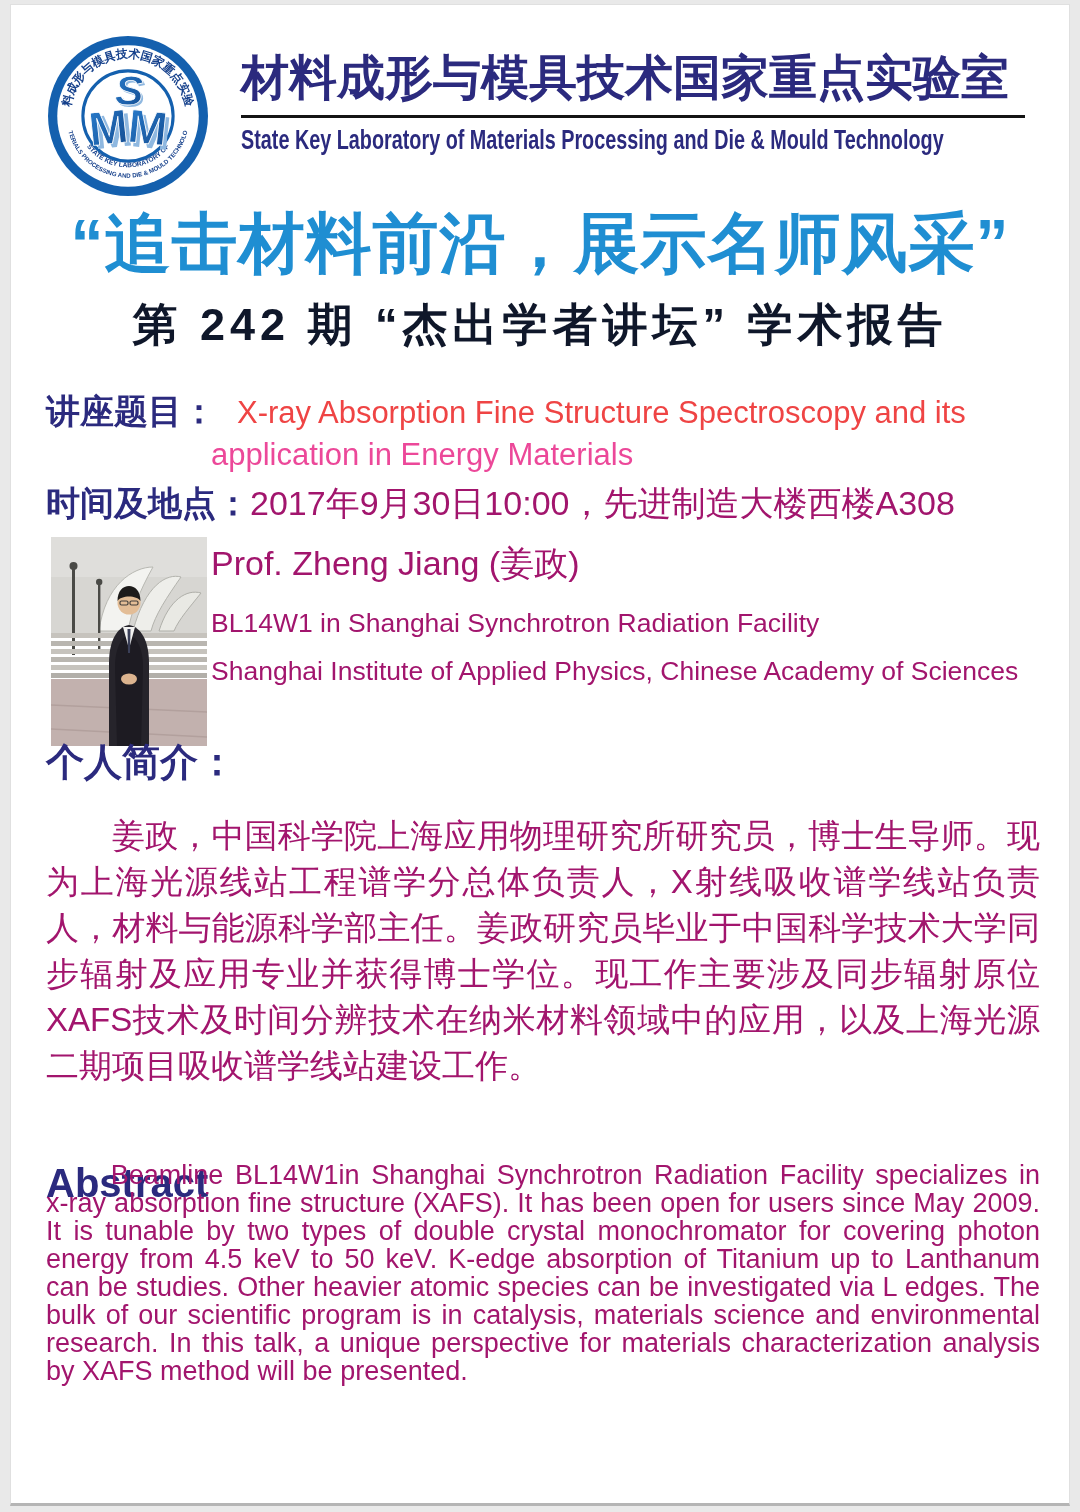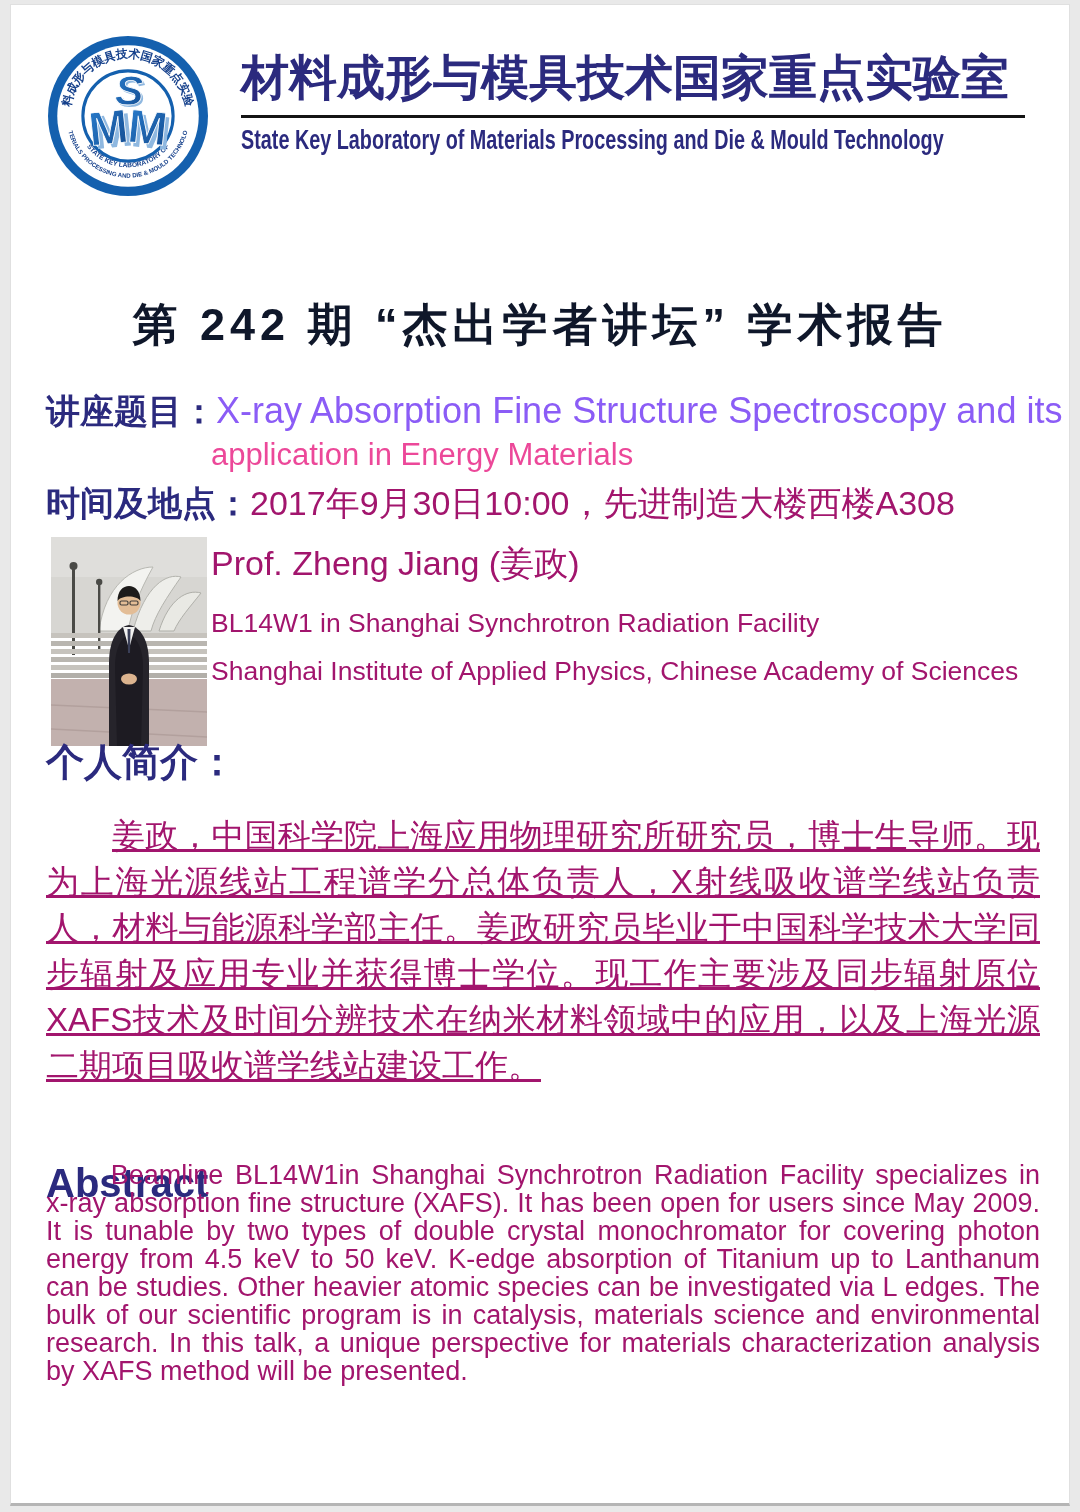--- a/index.html
+++ b/index.html
@@ -18,35 +18,35 @@
 
   
   .main-title{left:0;top:194px;width:100%;text-align:center;font-size:66px;font-weight:bold;
               color:#1f8ed2;letter-spacing:1px;white-space:nowrap;}
   .subtitle{left:0;top:290px;width:100%;text-align:center;font-size:45px;font-weight:bold;
             color:#0f172a;letter-spacing:5px;white-space:nowrap;}
 
   
   .row-topic{left:35px;top:384px;width:1000px;white-space:nowrap;}
   .lbl{font-size:34px;font-weight:bold;color:#2b2a7e;}
-  .topic-val{font-size:36px;color:#8b5cf6;}
+  .topic-val{font-size:31px;color:#ef4444;margin-left:21px;}
   .topic-line2{left:200px;top:432px;font-size:31px;color:#ec4899;white-space:nowrap;}
   .row-time{left:35px;top:476px;width:1000px;white-space:nowrap;}
   .time-val{font-size:34px;color:#a2156d;}
 
   
   .photo{left:40px;top:532px;width:156px;height:209px;}
   .speaker{left:200px;top:536px;width:840px;}
   .sp-name{font-size:34px;color:#a2156d;line-height:44px;margin-bottom:14px;}
   .sp-aff{font-size:26.5px;color:#a2156d;line-height:48px;white-space:nowrap;}
 
   
   .profile-h{left:35px;top:732px;font-size:38px;font-weight:bold;color:#2b2a7e;}
   .profile-b{left:35px;top:808px;width:994px;font-size:33px;line-height:46px;color:#a2156d;
-             text-align:justify;text-indent:2em;text-decoration:underline;}
+             text-align:justify;text-indent:2em;}
 
   
   .abstract-h{left:35px;top:1156px;font-size:40px;font-weight:bold;color:#2b2a7e;}
   .abstract-b{left:35px;top:1156px;width:994px;font-size:27px;line-height:28px;color:#a2156d;
               text-align:justify;text-indent:2.4em;}
 </style>
 </head>
 <body>
 
 <div class="page">
@@ -85,20 +85,21 @@
       </g>
     </svg>
   </div>
 
   <div class="abs header-text">
     <div class="h-zh">材料成形与模具技术国家重点实验室</div>
     <div class="h-rule"></div>
     <div class="h-en">State Key Laboratory of Materials Processing and Die &amp; Mould Technology</div>
   </div>
 
+  <div class="abs main-title">“追击材料前沿，展示名师风采”</div>
   <div class="abs subtitle">第 242 期 “杰出学者讲坛” 学术报告</div>
 
   <div class="abs row-topic">
     <span class="lbl">讲座题目：</span><span class="topic-val">X-ray Absorption Fine Structure Spectroscopy and its</span>
   </div>
   <div class="abs topic-line2">application in Energy Materials</div>
   <div class="abs row-time">
     <span class="lbl">时间及地点：</span><span class="time-val">2017年9月30日10:00，先进制造大楼西楼A308</span>
   </div>
 

